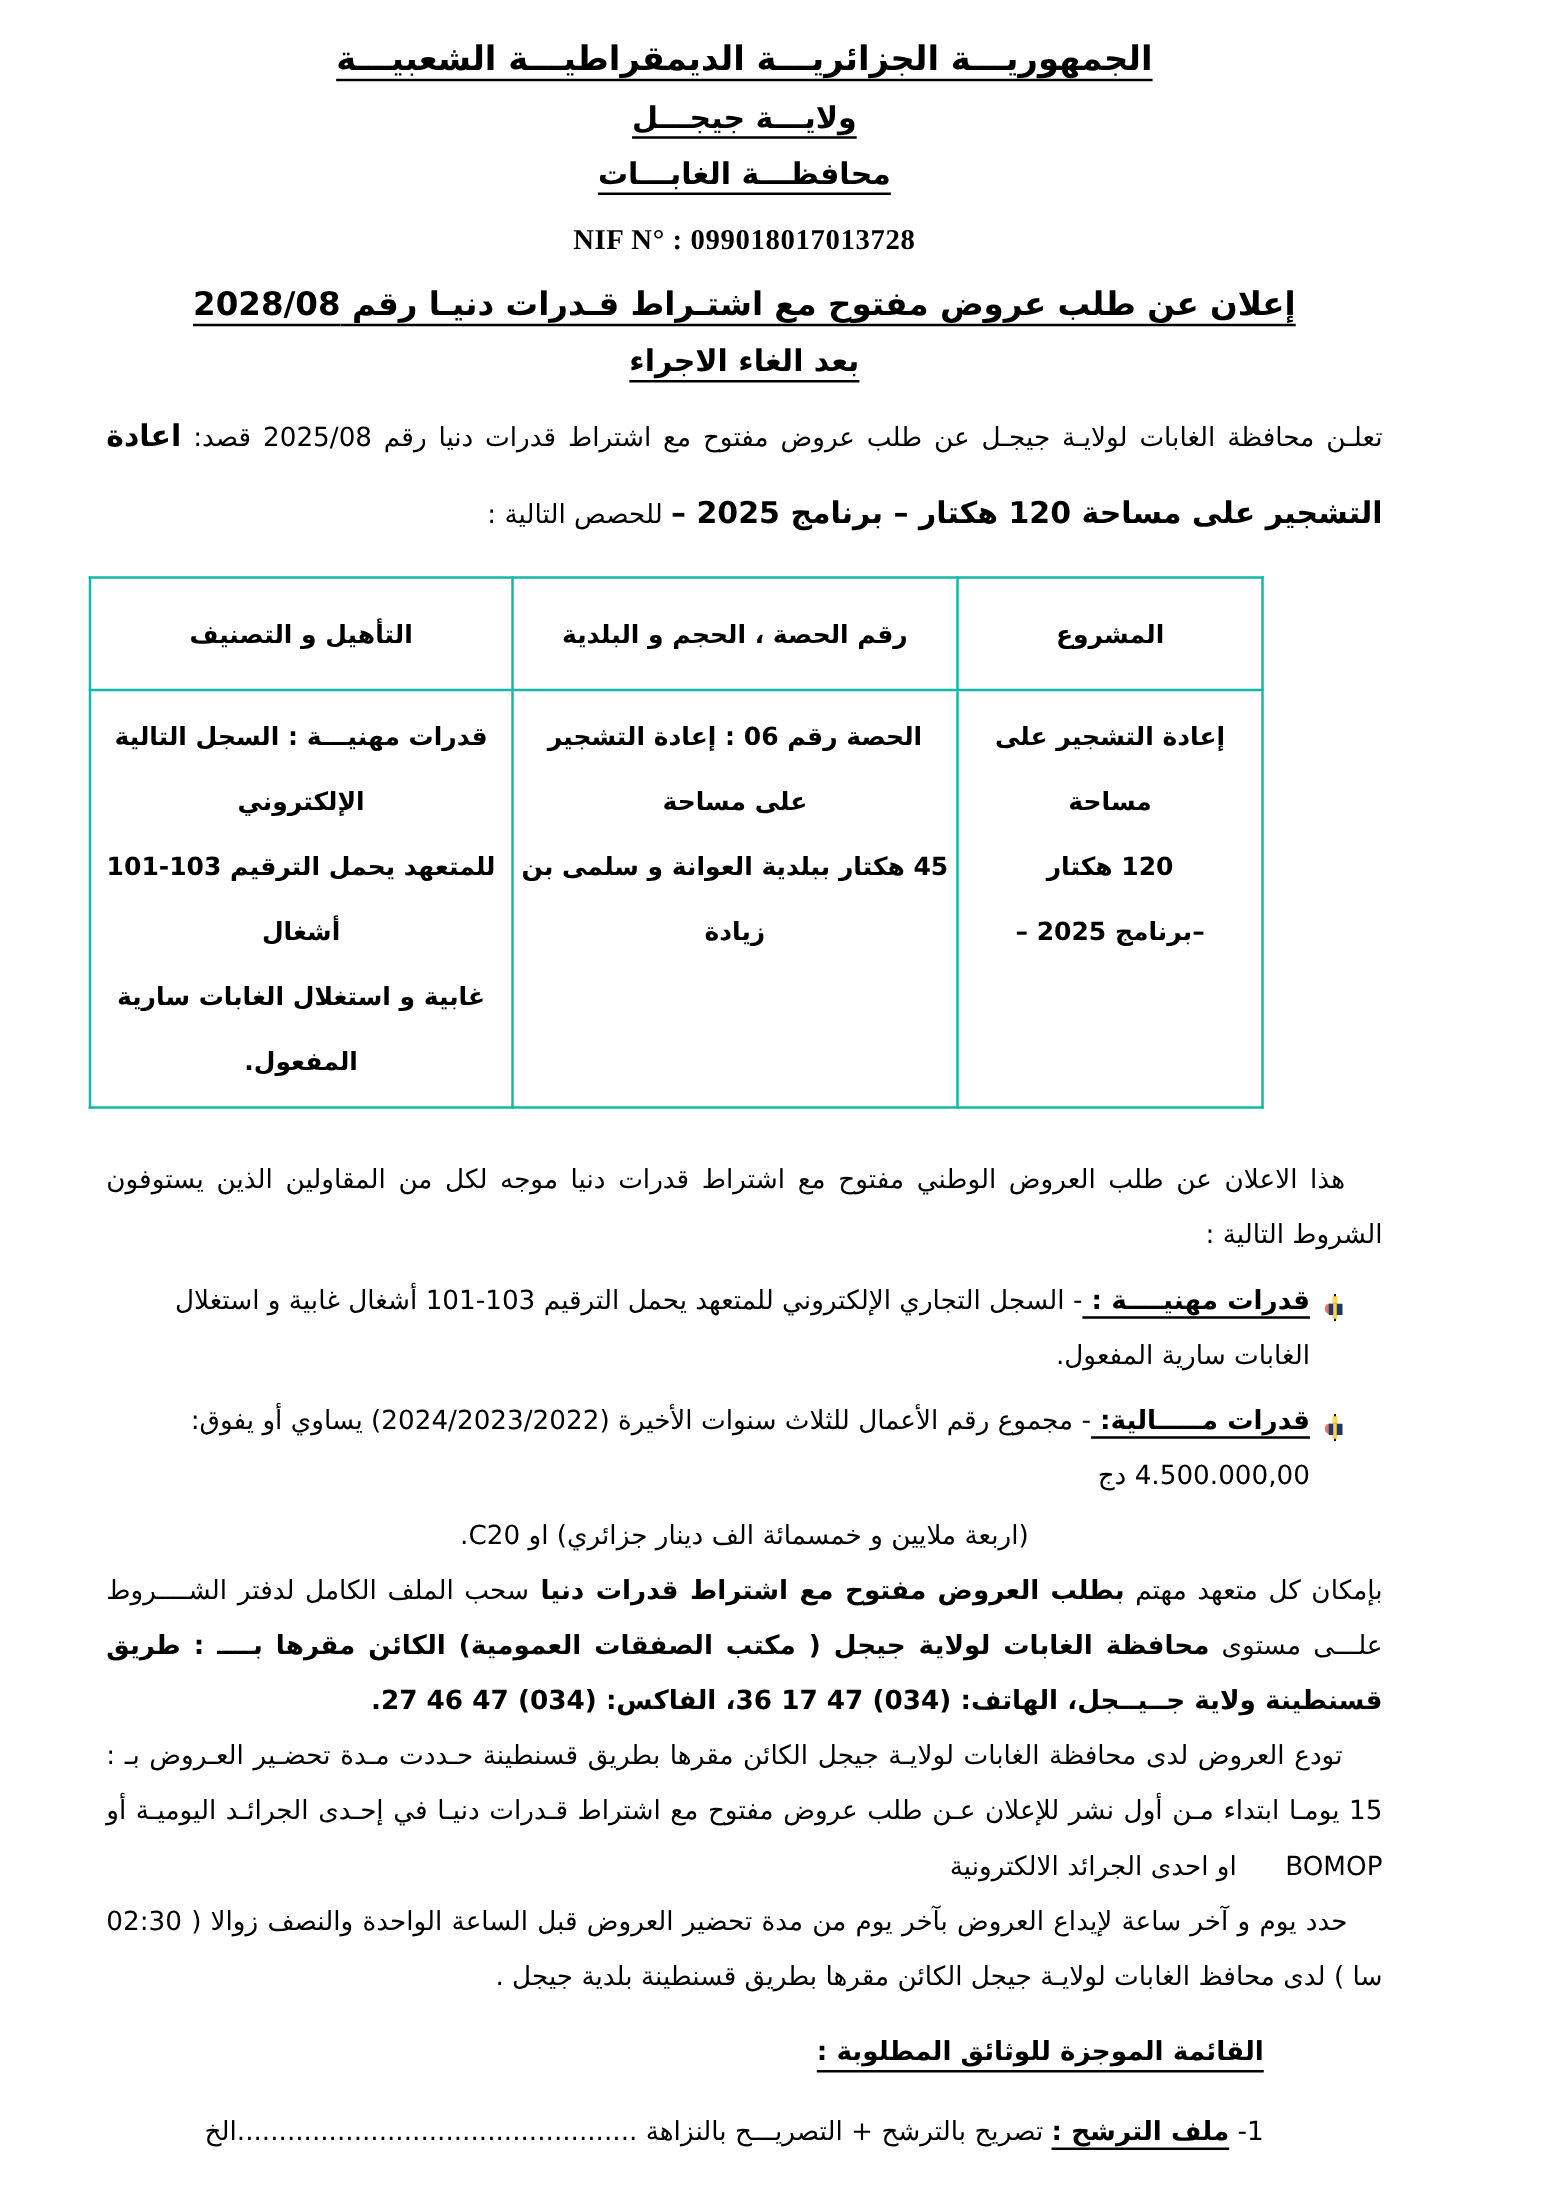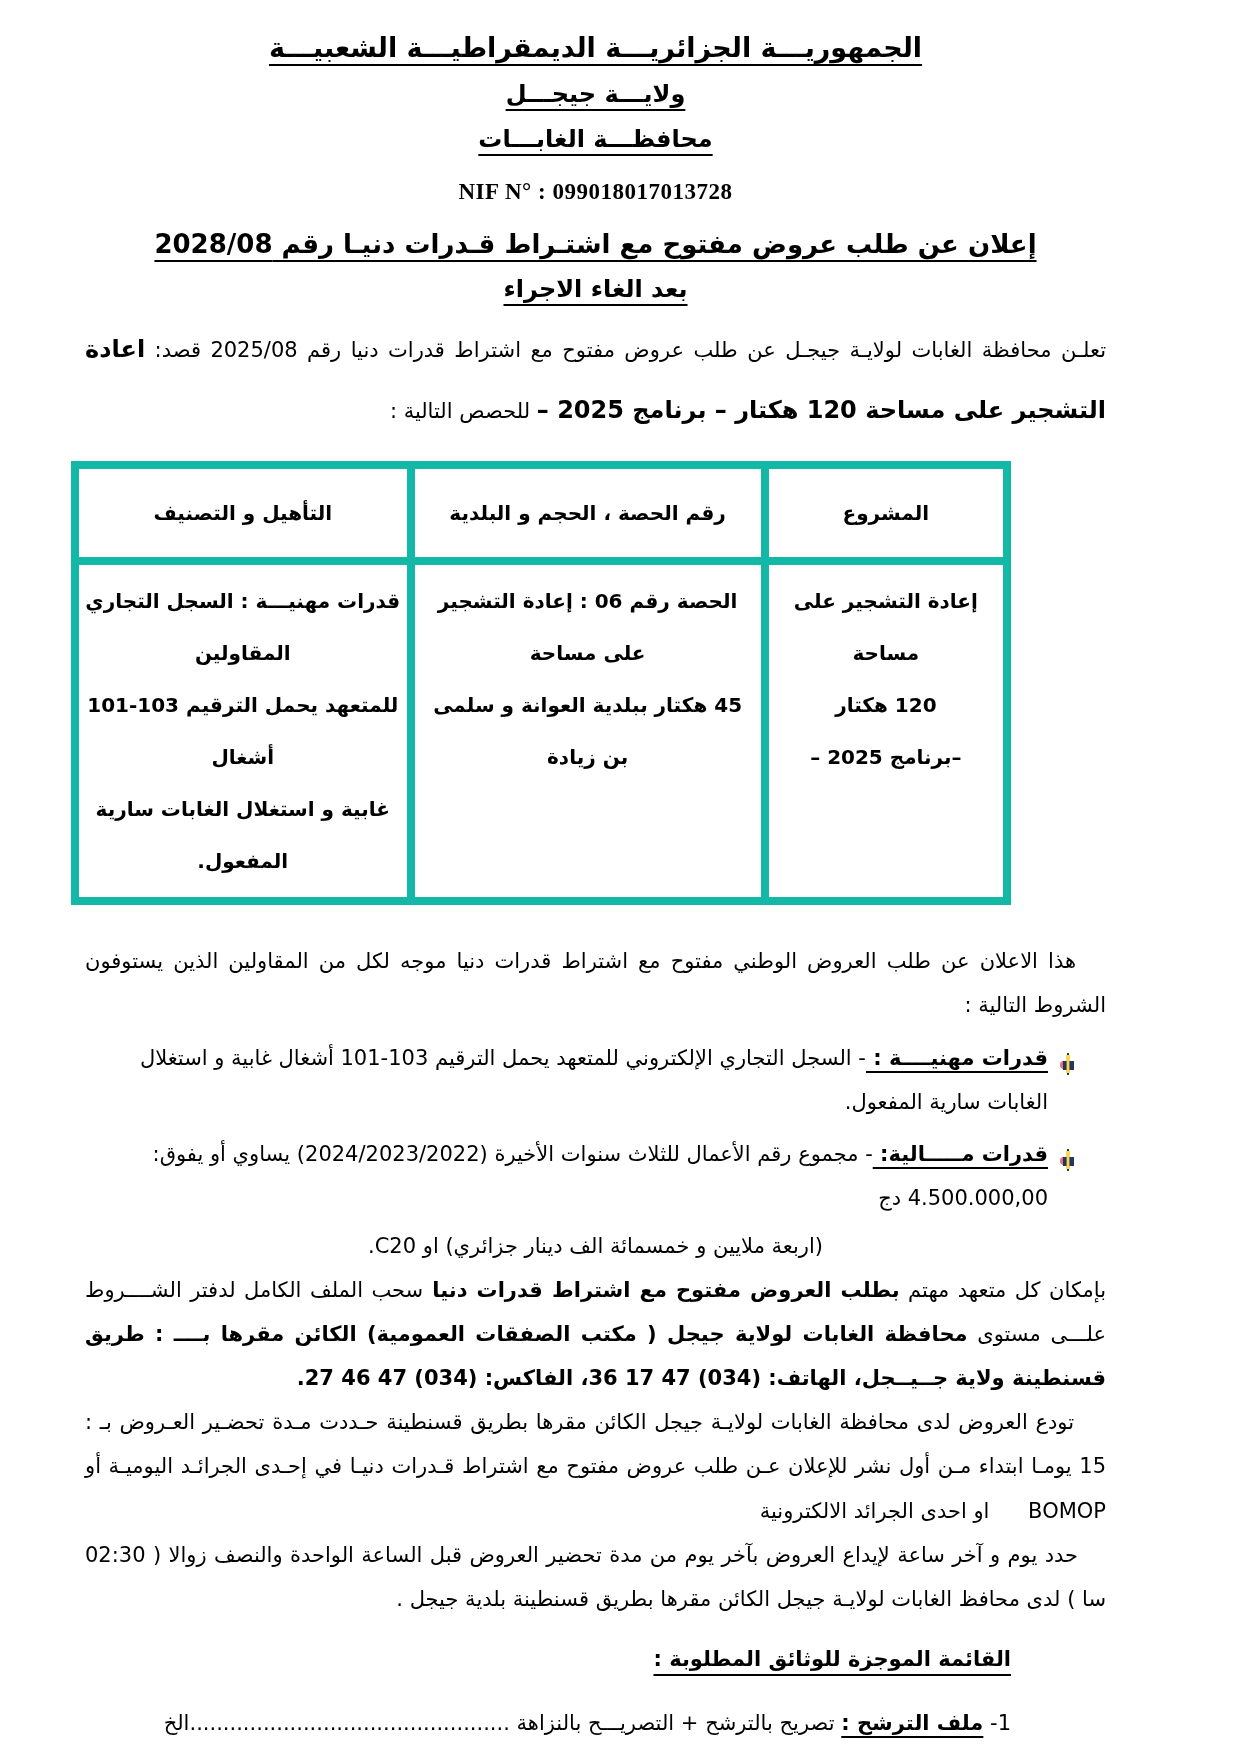--- a/index.html
+++ b/index.html
@@ -26,21 +26,21 @@
   .doc-subtitle{font-size:24px;margin-top:16px;}
   .intro{font-size:21px;line-height:2.55;text-align:justify;margin:16px 0 0 0;}
   .intro .big{font-size:24px;}
   table.lots{
     border-collapse:collapse;
     width:940px;
     margin:20px 95px 34px auto;
     table-layout:fixed;
   }
   table.lots th,table.lots td{
-    border:8px solid #14b8a6;
+    border:2px solid #14b8a6;
     font-size:20px;
     font-weight:bold;
     text-align:center;
     vertical-align:top;
     padding:10px 6px;
   }
   table.lots th{height:68px;vertical-align:middle;line-height:1.5;}
   table.lots td{height:180px;}
   table.lots .cell-line{line-height:2.6;}
   .col-project{width:26%;}
@@ -113,21 +113,21 @@
         <td>
           <div class="cell-line">إعادة التشجير على مساحة</div>
           <div class="cell-line">120 هكتار</div>
           <div class="cell-line">–برنامج 2025 –</div>
         </td>
         <td>
           <div class="cell-line">الحصة رقم 06 :  إعادة التشجير على مساحة</div>
           <div class="cell-line">45 هكتار ببلدية العوانة و سلمى بن زيادة</div>
         </td>
         <td>
-          <div class="cell-line">قدرات مهنيـــة : السجل التجاري المقاولين</div>
+          <div class="cell-line">قدرات مهنيـــة : السجل التالية الإلكتروني</div>
           <div class="cell-line">للمتعهد  يحمل الترقيم 103-101 أشغال</div>
           <div class="cell-line">غابية و استغلال الغابات سارية المفعول.</div>
         </td>
       </tr>
     </tbody>
   </table>
 
   <p class="body conditions-intro">هذا الاعلان عن طلب العروض الوطني مفتوح مع اشتراط قدرات دنيا موجه لكل من المقاولين الذين يستوفون الشروط التالية :</p>
 
   <div class="bullet-row">

